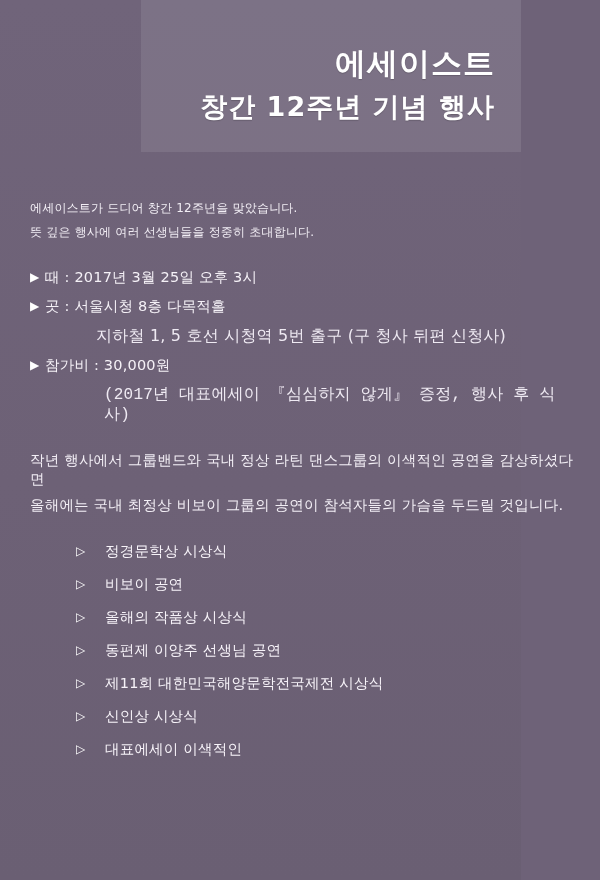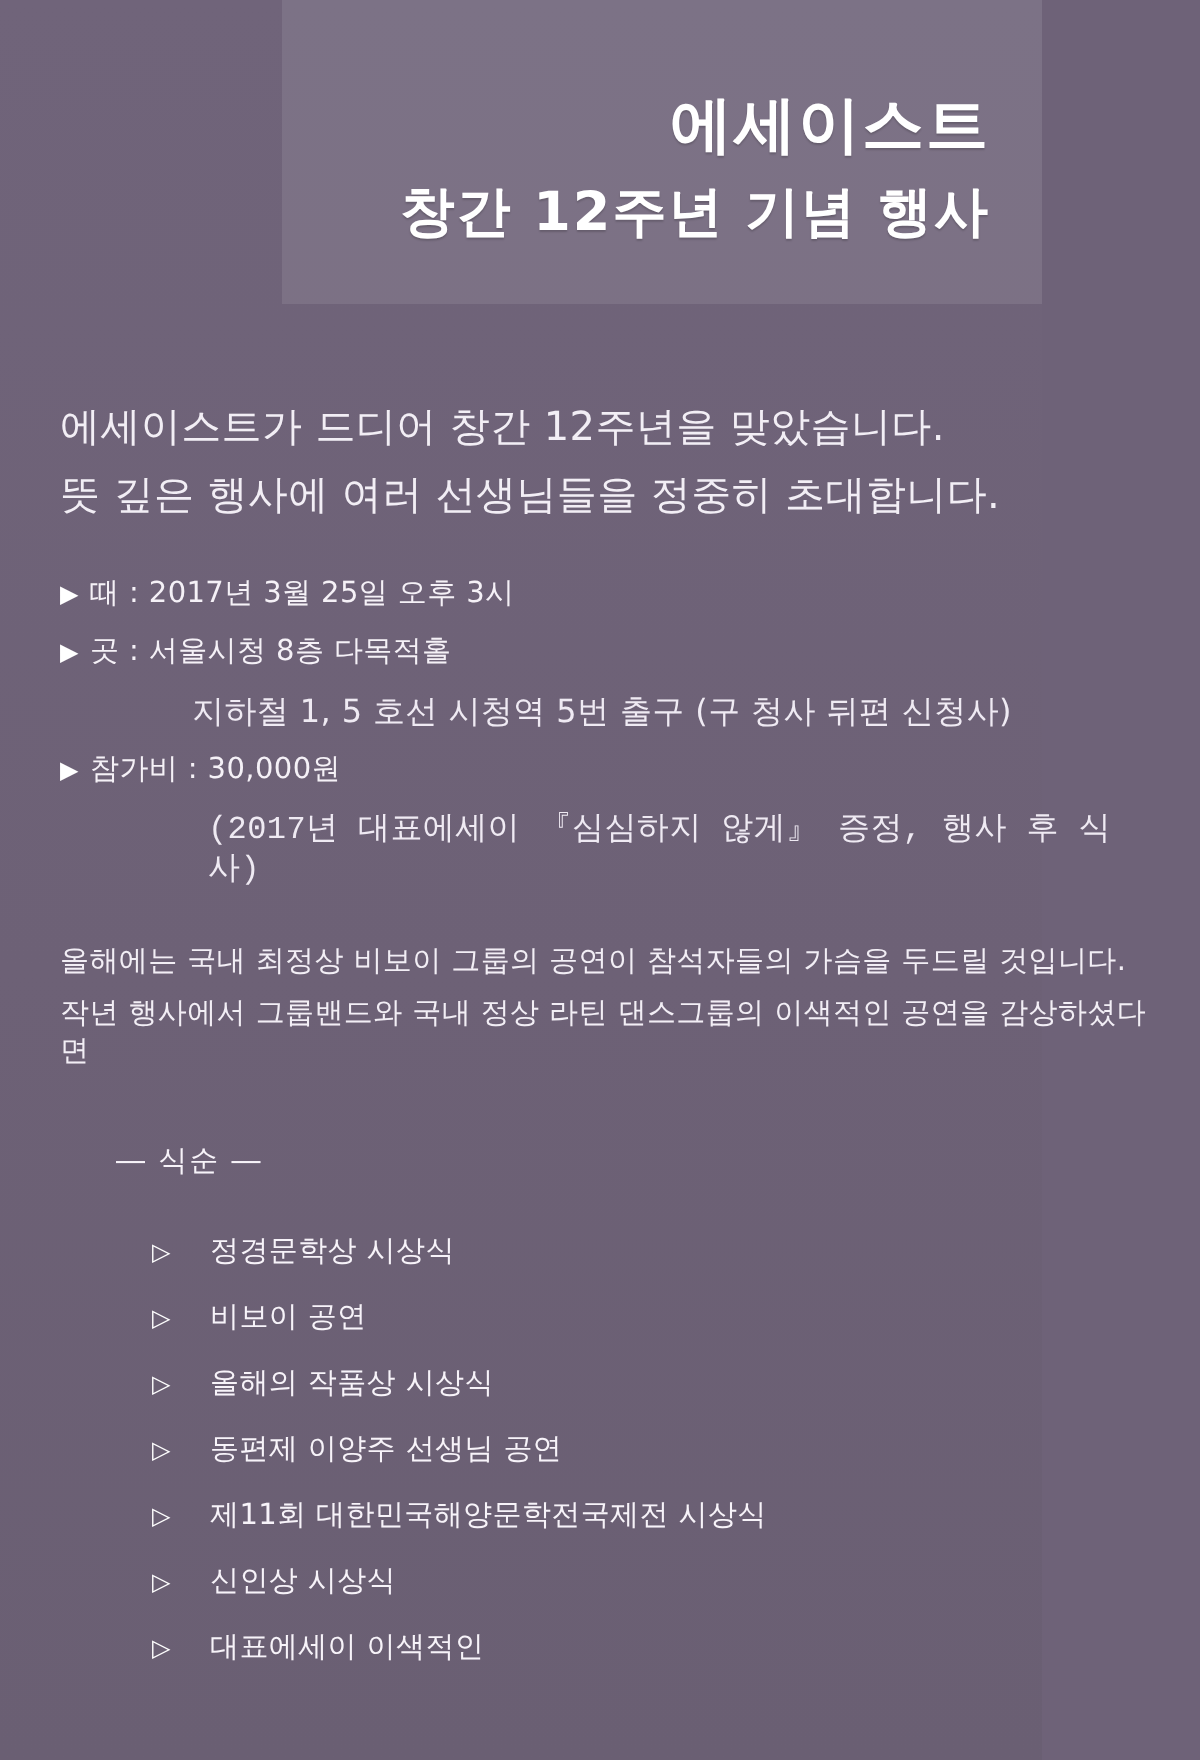--- a/index.html
+++ b/index.html
@@ -55,21 +55,21 @@
 
   .body-area {
     position: absolute;
     left: 30px;
     top: 200px;
     width: 546px;
   }
 
   .intro p {
     margin: 0 0 7px 0;
-    font-size: 20px;
+    font-size: 12px;
     color: #f2eef5;
     letter-spacing: 0.2px;
   }
 
   .info-list {
     margin-top: 26px;
   }
   .info-row {
     display: flex;
     align-items: flex-start;
@@ -180,25 +180,24 @@
       <div class="info-row">
         <span class="tri">▶</span>
         <span class="info-text">참가비 : 30,000원</span>
       </div>
 
       <div class="sub-row indent2">(2017년 대표에세이 『심심하지 않게』 증정, 행사 후 식사)</div>
 
     </div>
 
     <div class="note">
+      <p>작년 행사에서 그룹밴드와 국내 정상 라틴 댄스그룹의 이색적인 공연을 감상하셨다면</p>
       <p>올해에는 국내 최정상 비보이 그룹의 공연이 참석자들의 가슴을 두드릴 것입니다.</p>
-      <p>작년 행사에서 그룹밴드와 국내 정상 라틴 댄스그룹의 이색적인 공연을 감상하셨다면</p>
-    </div>
-
-    <div class="program-title">― 식순 ―</div>
+    </div>
+
 
     <div class="program-list">
 
       <div class="program-item">
         <span class="tri-open">▷</span>
         <span class="program-label">정경문학상 시상식</span>
       </div>
 
       <div class="program-item">
         <span class="tri-open">▷</span>

